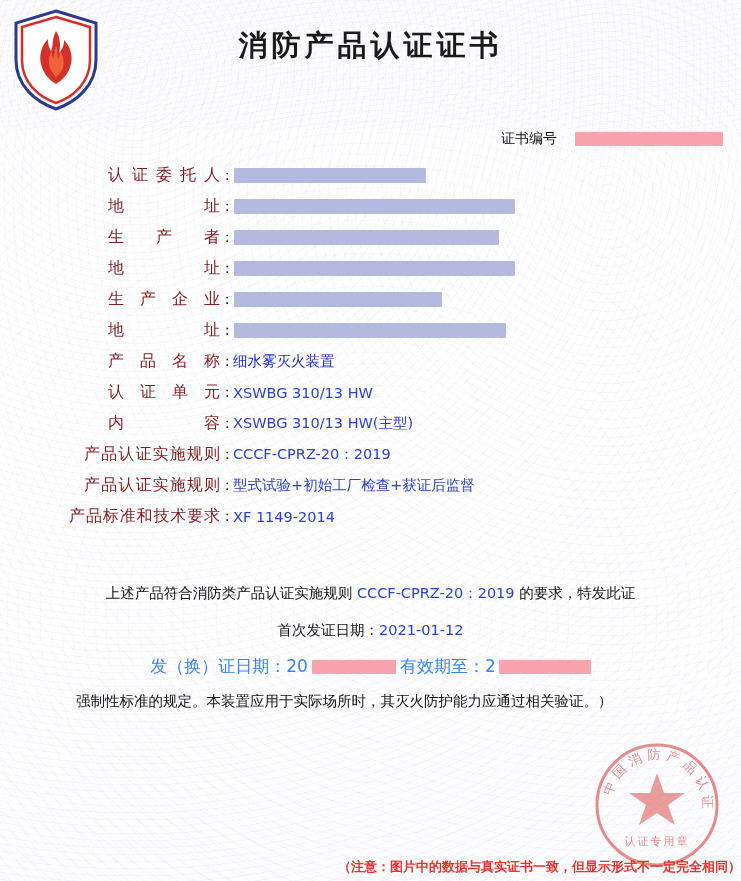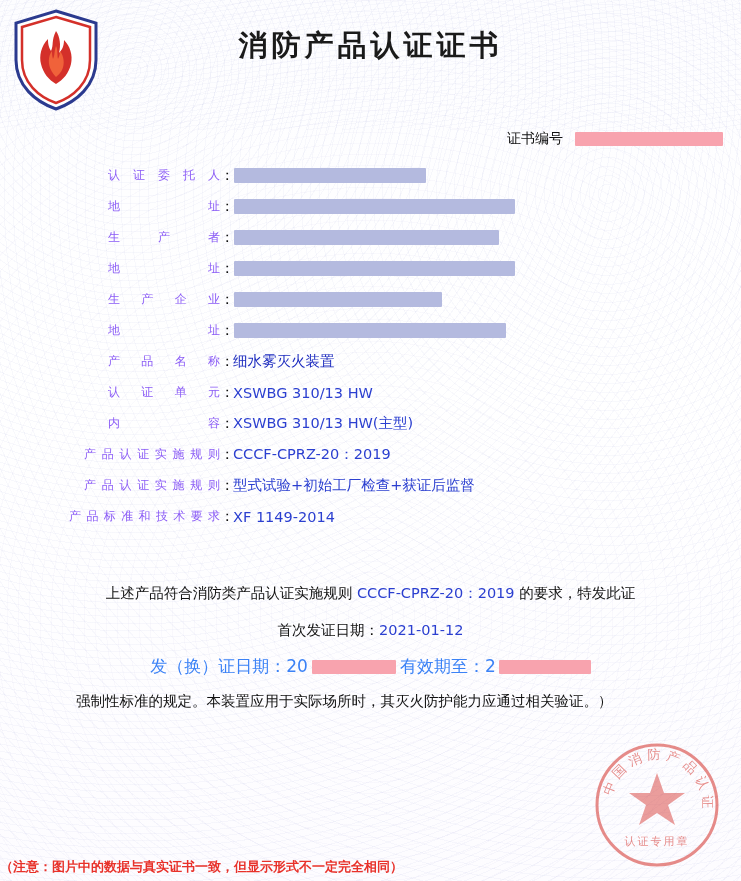--- a/index.html
+++ b/index.html
@@ -67,21 +67,21 @@
     font-family: "Liberation Sans", sans-serif;
   }
 
   
   .certno-row {
     position: absolute;
     right: 18px;
     top: 130px;
     display: flex;
     align-items: center;
-    gap: 12px;
+    gap: 18px;
   }
   .certno-label {
     font-size: 14px;
     color: #111;
     font-family: "DejaVu Sans", "Liberation Sans", sans-serif;
   }
   .redact-pink {
     display: inline-block;
     height: 14px;
     background: #f8a3ae;
@@ -103,22 +103,22 @@
   .row {
     display: flex;
     align-items: center;
     height: 31px;
     padding-left: 108px;
   }
   .f-label {
     width: 112px;
     text-align: justify;
     text-align-last: justify;
-    font-size: 12px;
-    color: #8b5cf6;
+    font-size: 16px;
+    color: #7f1d1d;
     font-family: Liberation Sans, sans-serif;
     white-space: nowrap;
   }
   .f-colon {
     width: 10px;
     font-size: 14.5px;
     color: #111;
     text-align: center;
   }
   .f-value {
@@ -182,21 +182,21 @@
     font-size: 16.5px;
     font-weight: bold;
     line-height: 30px;
     color: #111;
     font-family: "DejaVu Sans", "Liberation Sans", sans-serif;
   }
   .warning {
     position: absolute;
     left: 0; right: 0;
     top: 858px;
-    text-align: left;
+    text-align: right;
     font-size: 13px;
     font-weight: bold;
     color: #e8312a;
     font-family: "DejaVu Sans", "Liberation Sans", sans-serif;
   }
 
   
   .seal {
     position: absolute;
     right: 18px;

